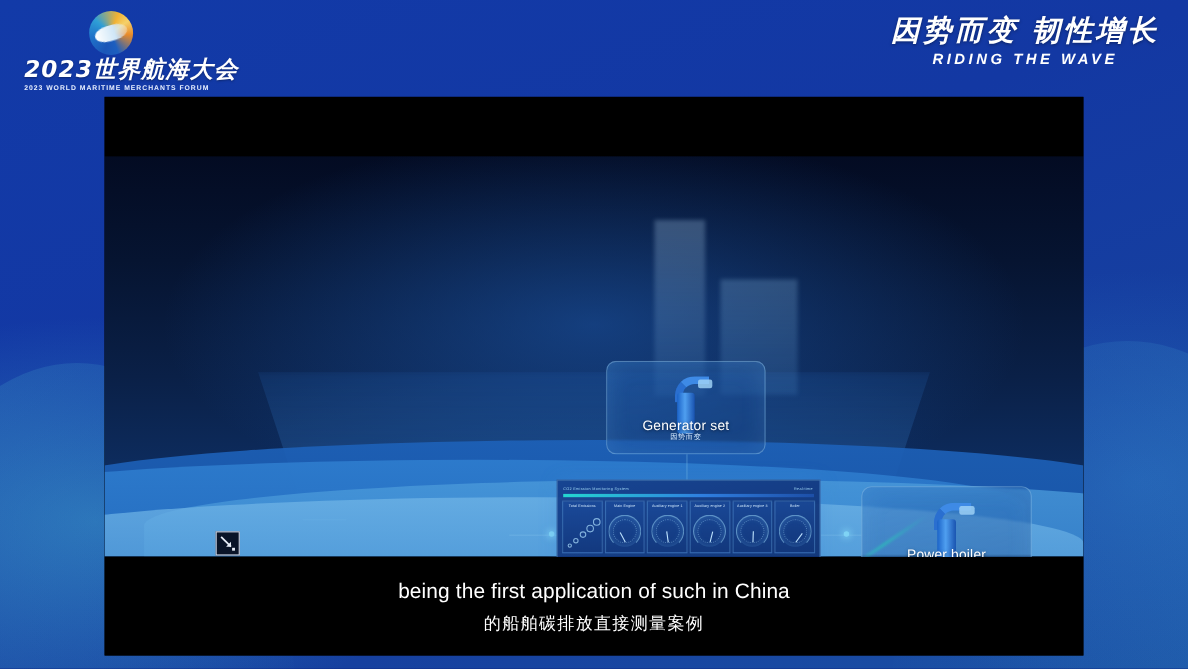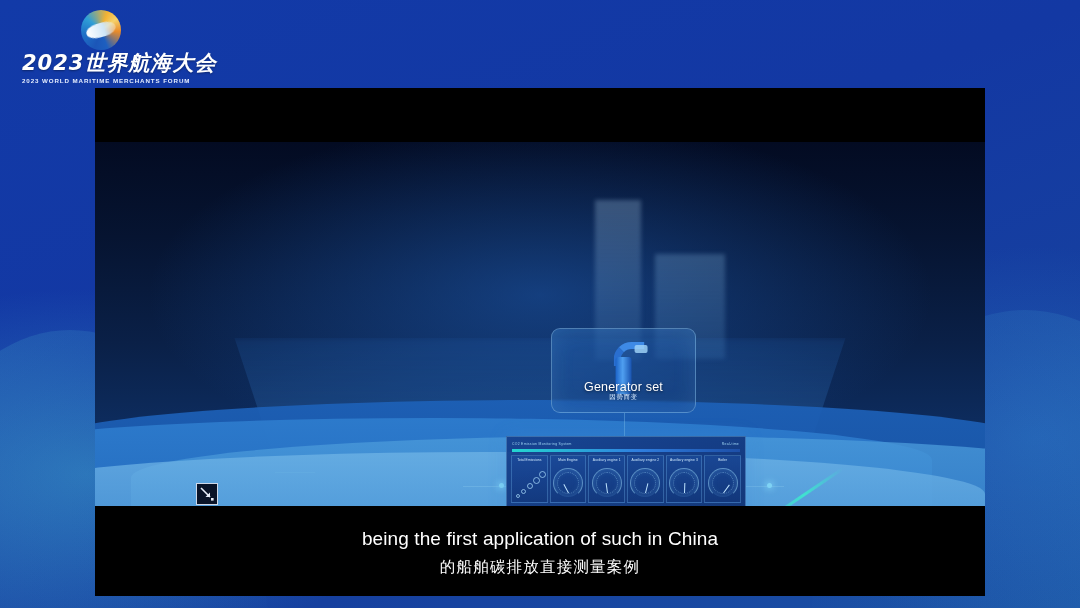--- a/index.html
+++ b/index.html
@@ -245,20 +245,24 @@
 
   <div id="logo">
     <div id="logo-globe">
       <div class="g-outer"></div>
       <div class="g-swoosh"></div>
     </div>
     <div id="logo-cn"><span>2023</span><span>世界航海大会</span></div>
     <div id="logo-en">2023 WORLD MARITIME MERCHANTS FORUM</div>
   </div>
 
+  <div id="slogan">
+    <div id="slogan-cn">因势而变 韧性增长</div>
+    <div id="slogan-en">RIDING THE WAVE</div>
+  </div>
 
   <div id="video">
     <div id="vid-bar-top"></div>
     <div id="vid-bar-bottom"></div>
 
     <div id="stage">
 
       <div class="ship-hull"></div>
       <div class="ship-funnel"></div>
       <div class="ship-mast"></div>
@@ -275,20 +279,29 @@
         <div class="pipe">
           <div class="elbow"></div>
             <div class="stem"></div>
             <div class="flange"></div>
         </div>
         <div class="cap-en">Generator set</div>
         <div class="cap-cn">因势而变</div>
       </div>
 
 
+      <div class="card" id="card-power">
+        <div class="pipe">
+          <div class="elbow"></div>
+            <div class="stem"></div>
+            <div class="flange"></div>
+        </div>
+        <div class="cap-en">Power boiler</div>
+
+      </div>
 
       <div id="dash">
         <div id="dash-titlebar">
           <span class="tt">CO2 Emission Monitoring System</span>
           <span class="tt" style="margin-left:auto">Real-time</span>
         </div>
         <div id="dash-accent"></div>
         <div id="gauges">
           <div class="gauge bubbles">
             <div class="gl">Total Emissions</div>

